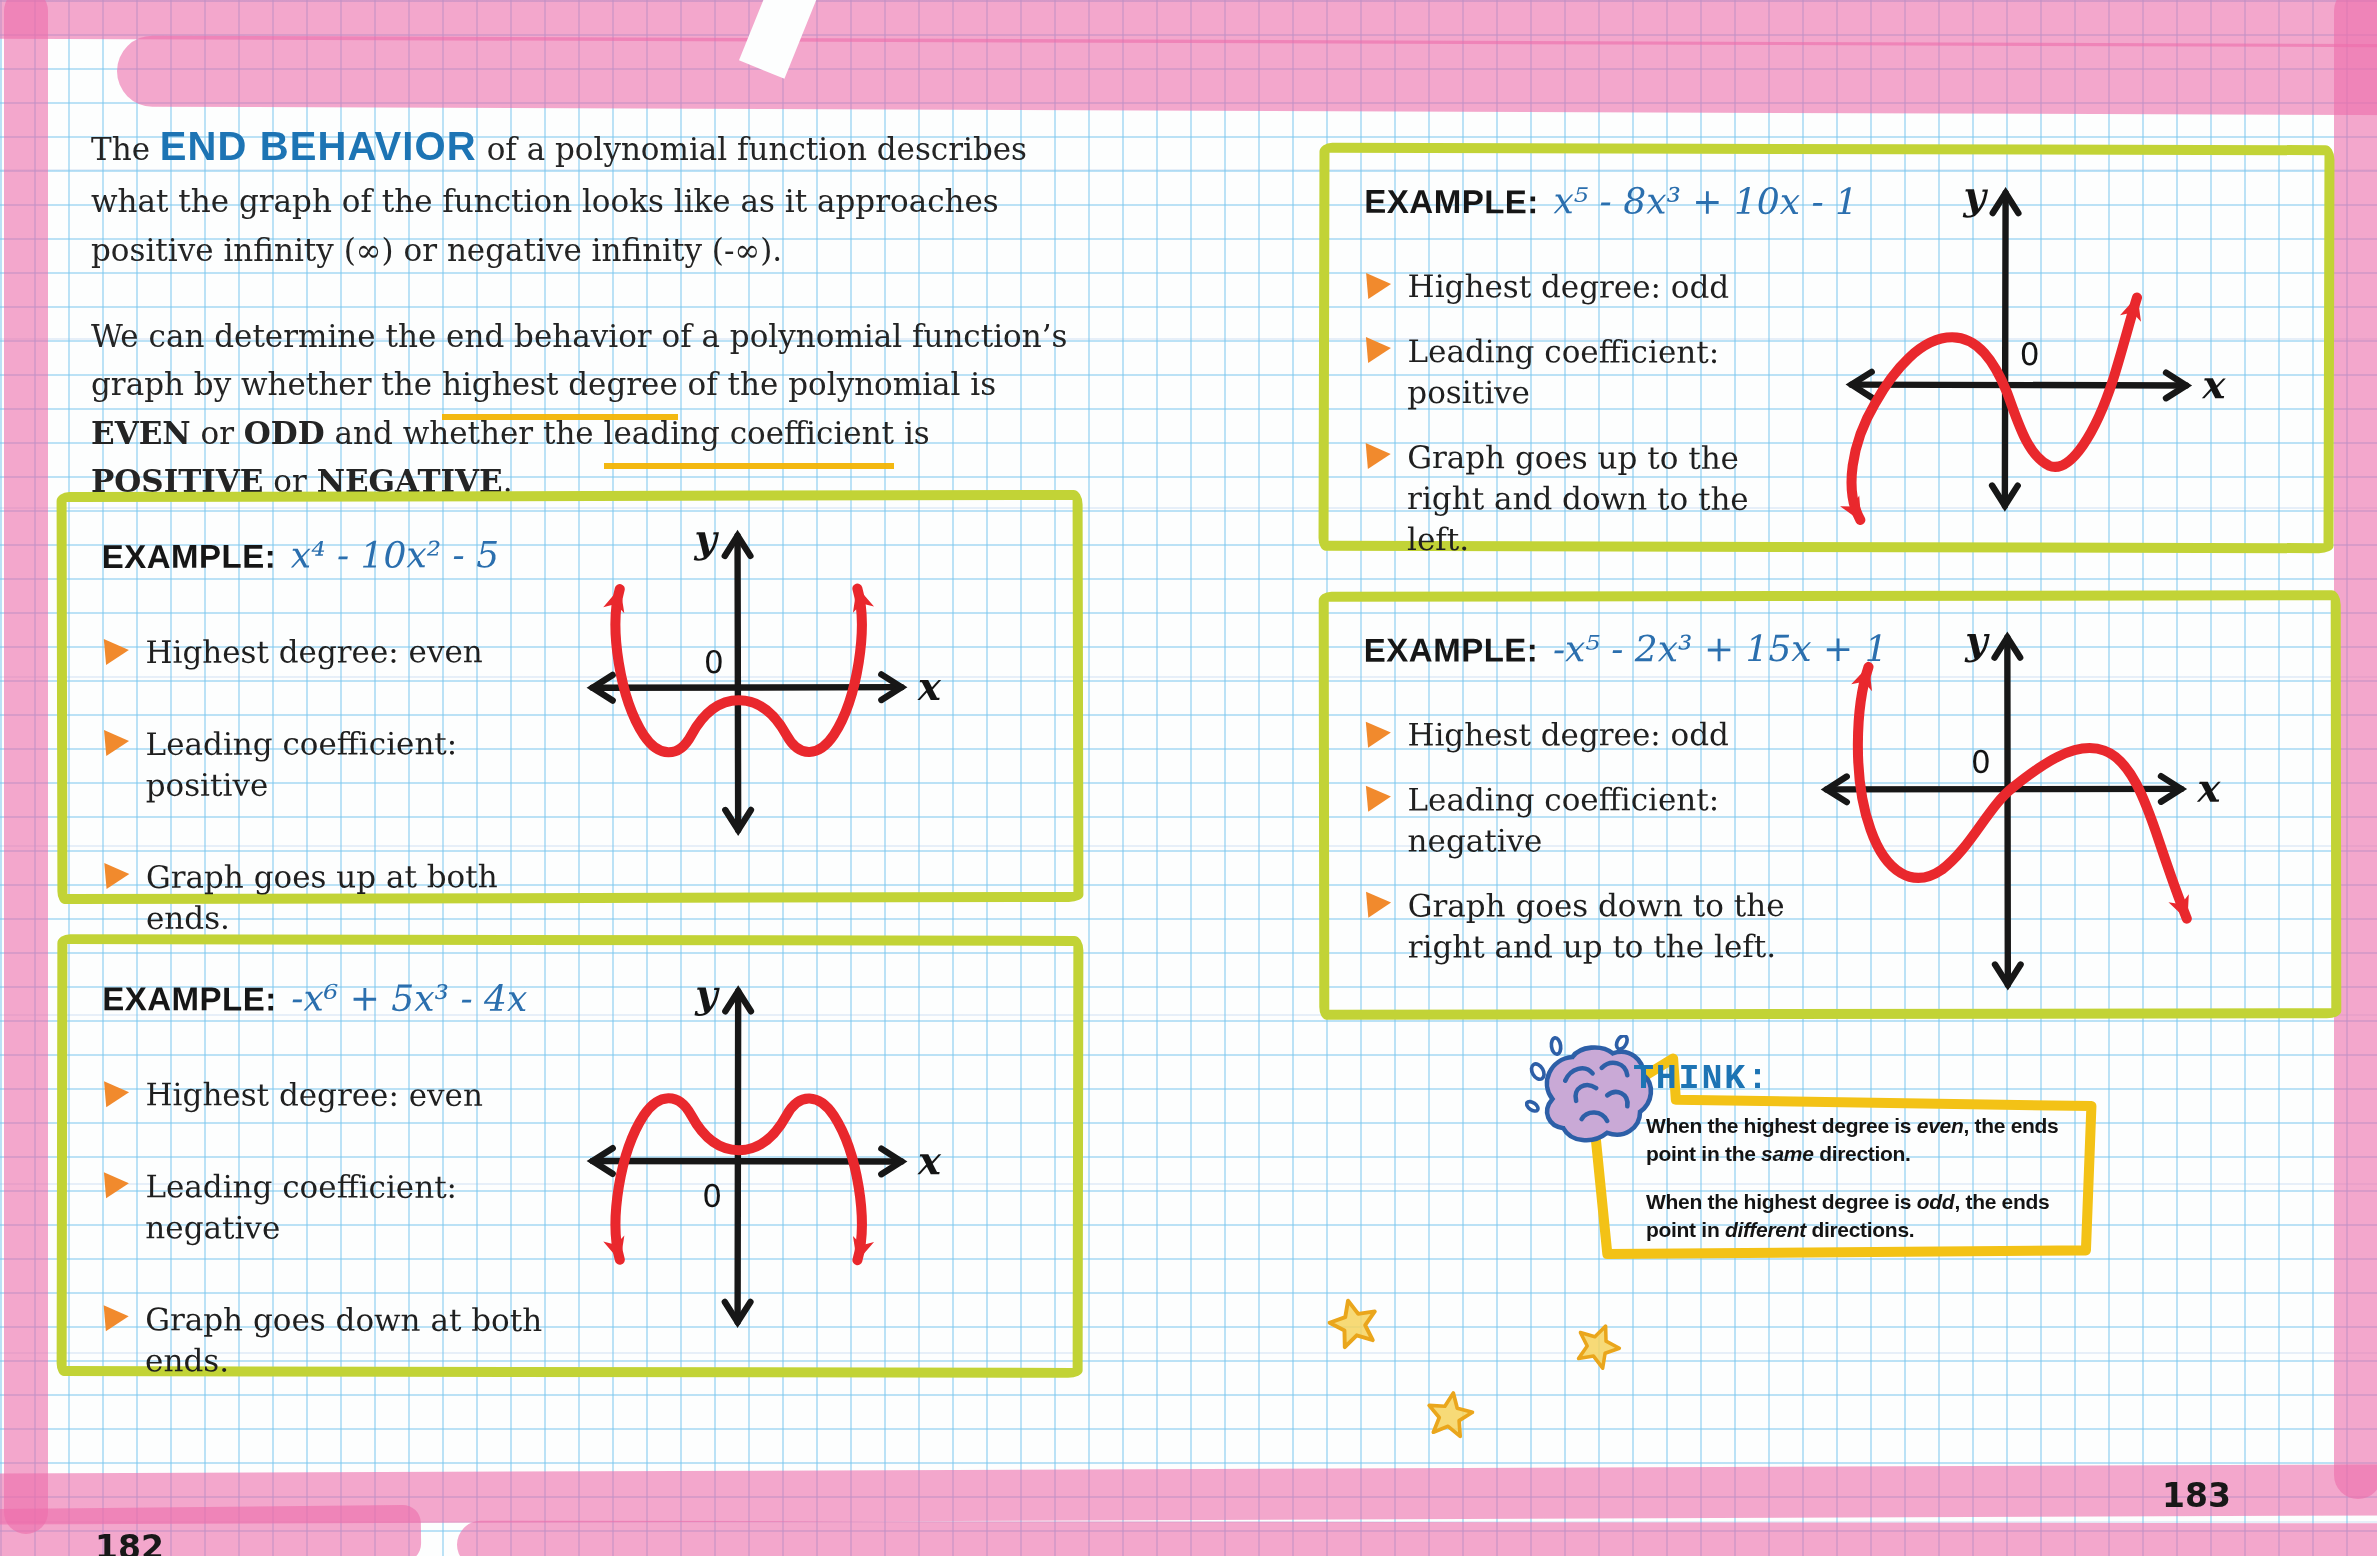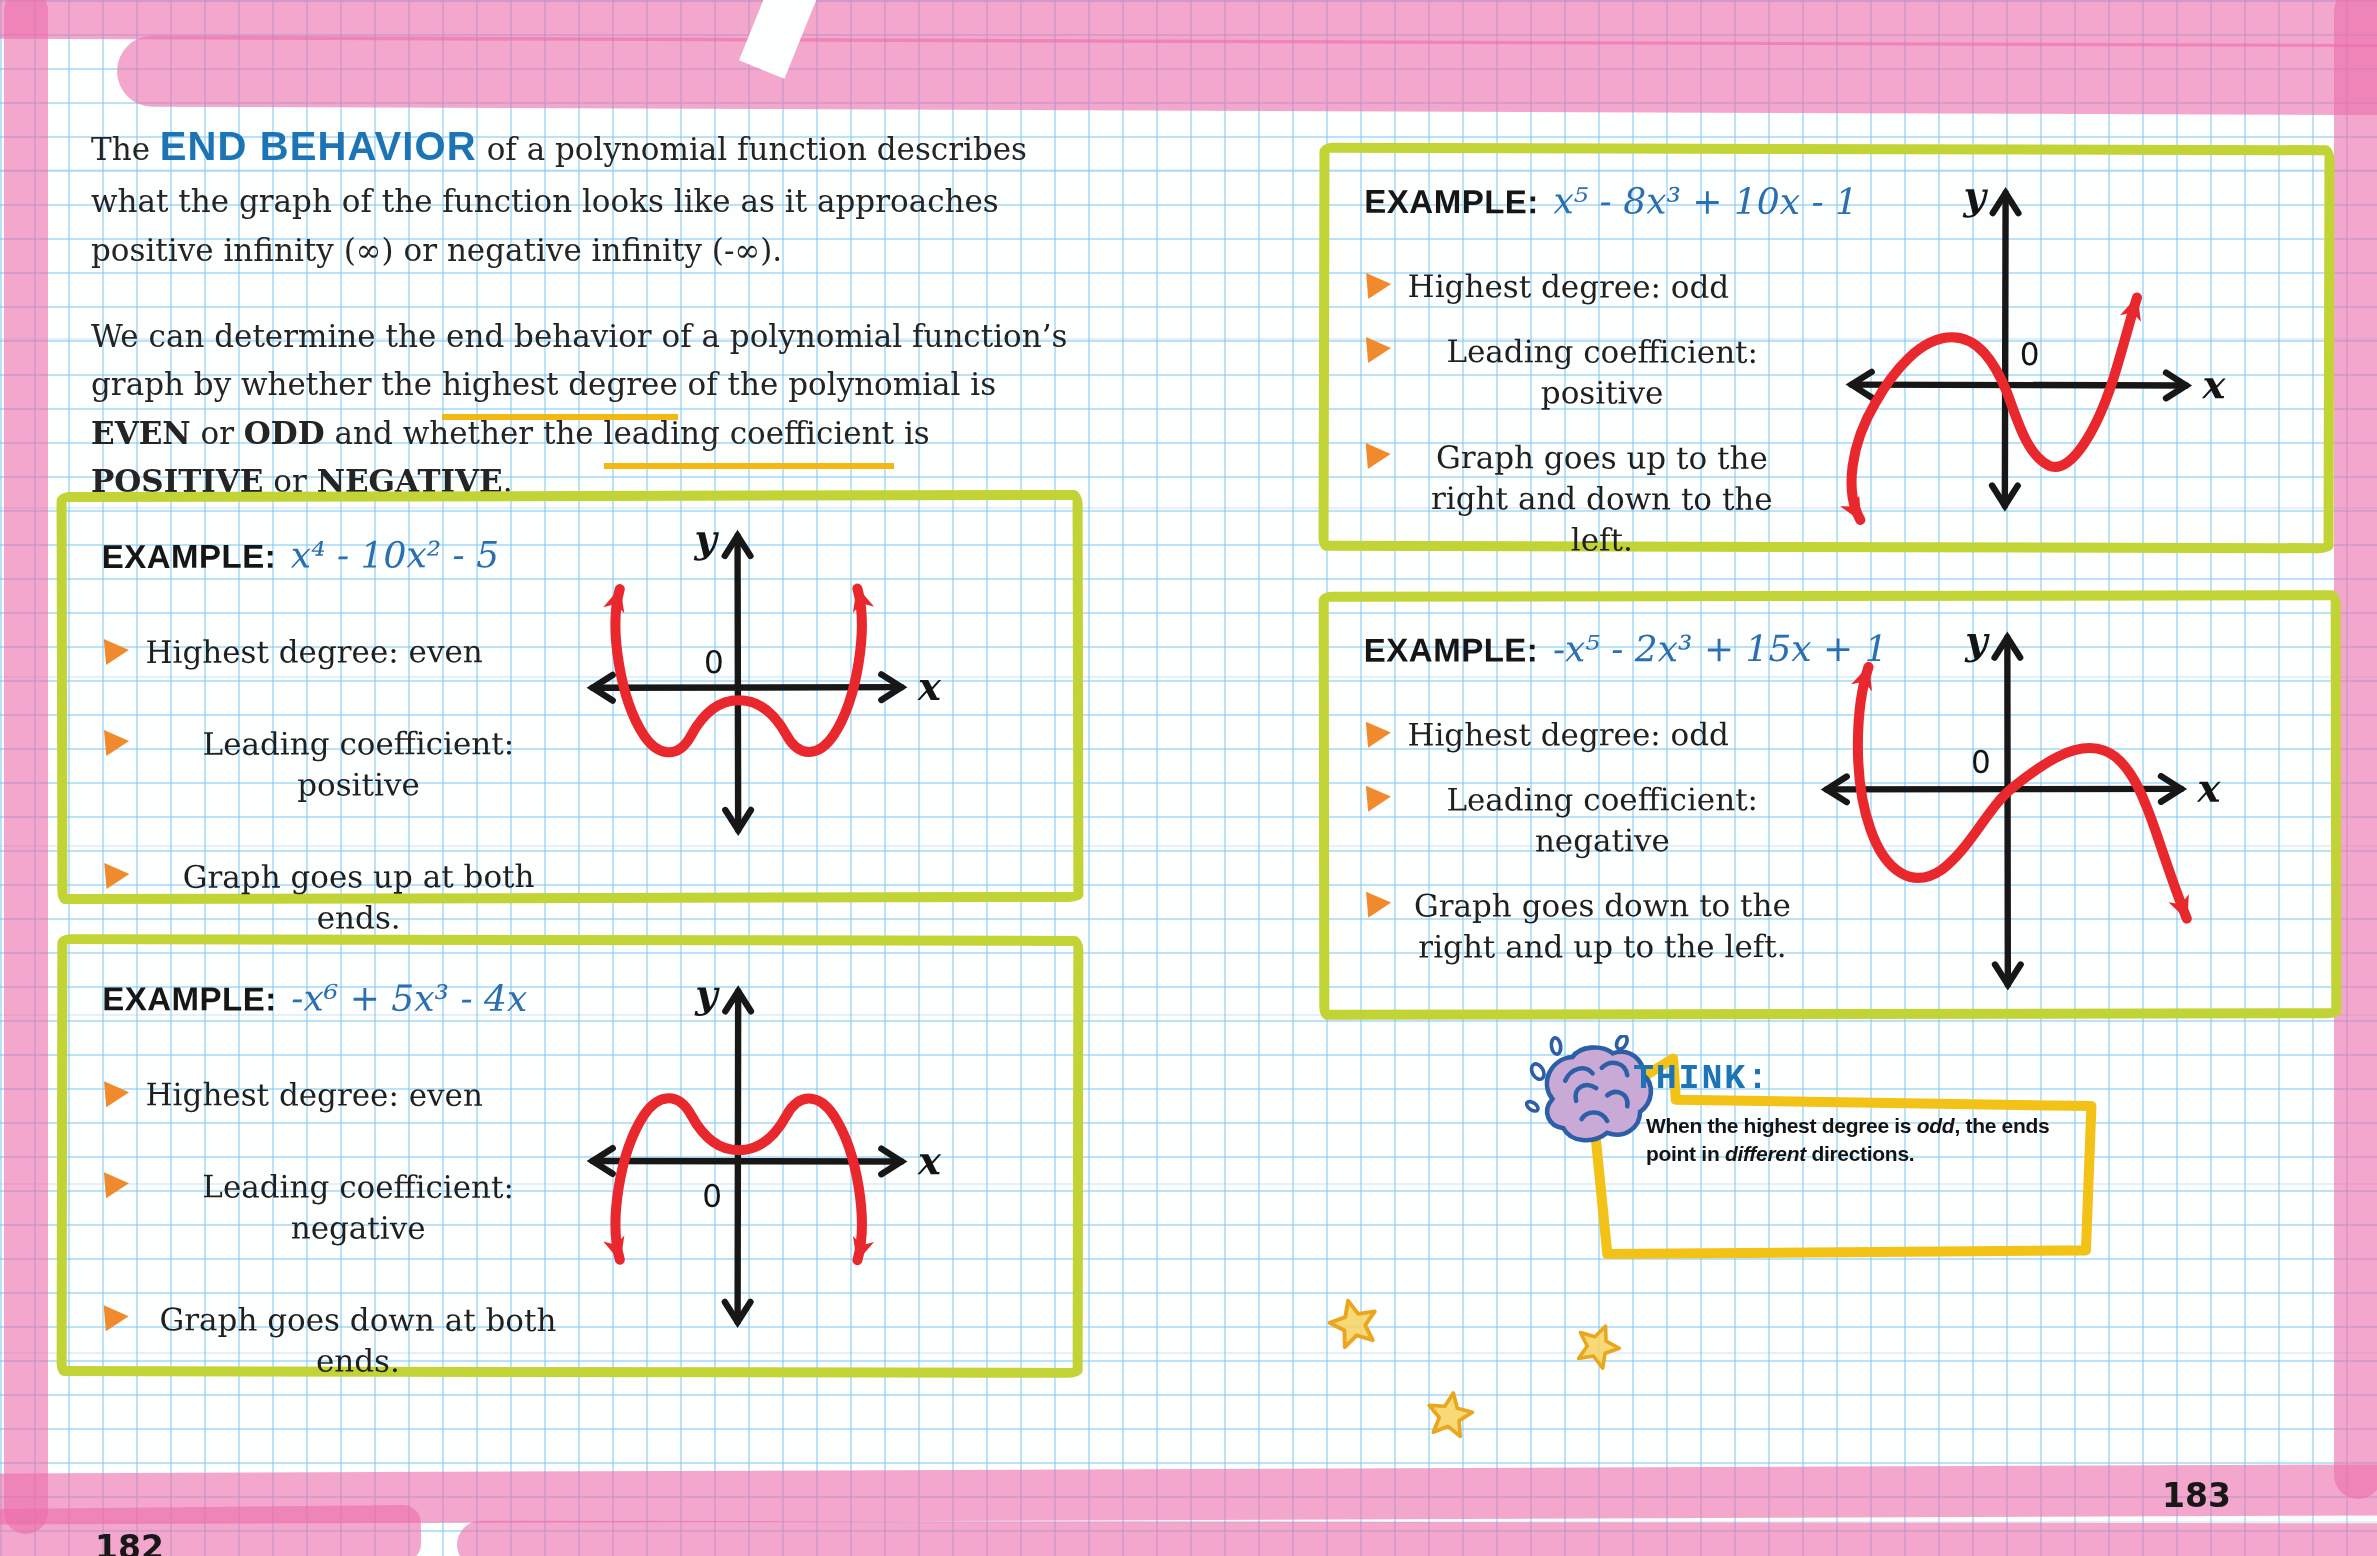--- a/index.html
+++ b/index.html
@@ -27,21 +27,21 @@
   #box3{left:1319px;top:144px;width:995px;height:388px;transform:rotate(.14deg);}
   #box4{left:1319px;top:591px;width:1002px;height:408px;transform:rotate(-.08deg);}
   .ex-head{position:absolute;left:35px;top:33px;display:flex;align-items:baseline;gap:14.6px;white-space:nowrap;}
   #box3 .ex-head,#box4 .ex-head{top:27.4px;}
   .ex-label{font-family:"Liberation Sans",sans-serif;font-weight:bold;font-size:33px;color:#161616;letter-spacing:0.5px;}
   .eq{font-family:"DejaVu Serif",serif;font-style:italic;font-size:36px;color:#2b6fae;}
   .bullets{position:absolute;left:38px;top:130px;display:flex;flex-direction:column;gap:51px;width:466px;}
   #box3 .bullets,#box4 .bullets{top:113px;gap:24px;width:430px;}
   .brow{display:flex;gap:16.5px;align-items:flex-start;}
   .tri{flex:0 0 auto;width:0;height:0;border-left:24px solid #f18a2d;border-top:13.7px solid transparent;border-bottom:13.7px solid transparent;margin-top:5.5px;transform:rotate(-5deg);}
-  .btxt{font-size:31px;color:#1f1f1f;line-height:1.32;text-align:center;}
+  .btxt{font-size:31px;color:#1f1f1f;line-height:1.32;}
   .gsvg{position:absolute;}
   .ax{stroke:#171717;stroke-width:7;stroke-linecap:round;fill:none;}
   .curve{stroke:#e9282d;stroke-width:11;stroke-linecap:round;fill:none;}
   .ax-lab{font-family:"DejaVu Serif",serif;font-style:italic;font-weight:bold;font-size:42px;fill:#141414;}
   .origin{font-family:"DejaVu Sans",sans-serif;font-size:34px;fill:#141414;}
   
   .think-label{position:absolute;left:1633px;top:1059px;font-family:Liberation Mono, monospace;font-weight:bold;font-size:35px;letter-spacing:1.8px;color:#1d74b4;}
   .think-text{position:absolute;left:1646px;top:1112px;width:448px;font-family:"Liberation Sans",sans-serif;font-weight:bold;font-size:21px;letter-spacing:-0.3px;color:#141414;line-height:28px;}
   .think-text .sent + .sent{margin-top:20px;}
   .star{position:absolute;}
@@ -227,20 +227,24 @@
     <path d="M90 66 C100 58, 114 64, 112 78" fill="none" stroke="#2d5fa7" stroke-width="5" stroke-linecap="round"></path>
     <path d="M62 92 C68 82, 84 82, 90 94" fill="none" stroke="#2d5fa7" stroke-width="5" stroke-linecap="round"></path>
     <ellipse cx="14" cy="40" rx="6" ry="9" transform="rotate(-30 14 40)" fill="#ffffff" stroke="#2d5fa7" stroke-width="4"></ellipse>
     <ellipse cx="34" cy="12" rx="5" ry="9" transform="rotate(-8 34 12)" fill="#ffffff" stroke="#2d5fa7" stroke-width="4"></ellipse>
     <ellipse cx="106" cy="8" rx="5" ry="8" transform="rotate(28 106 8)" fill="#ffffff" stroke="#2d5fa7" stroke-width="4"></ellipse>
     <ellipse cx="8" cy="78" rx="4" ry="7" transform="rotate(-55 8 78)" fill="#ffffff" stroke="#2d5fa7" stroke-width="4"></ellipse>
   </svg>
   <div class="think-label">THINK:</div>
   <div class="think-text">
     <div class="sent">
+      <div><span class="seg-plain">When the highest degree is </span><span class="seg-i">even</span><span class="seg-plain">, the ends</span></div>
+      <div><span class="seg-plain">point in the </span><span class="seg-i">same</span><span class="seg-plain"> direction.</span></div>
+    </div>
+    <div class="sent">
       <div><span class="seg-plain">When the highest degree is </span><span class="seg-i">odd</span><span class="seg-plain">, the ends</span></div>
       <div><span class="seg-plain">point in </span><span class="seg-i">different</span><span class="seg-plain"> directions.</span></div>
     </div>
   </div>
 
   <svg class="star" style="left:1328px;top:1297px;transform:rotate(-14deg);" width="51" height="51" viewBox="0 0 52 52">
     <path d="M26 3 L32.8 18.6 L49.8 20.3 L36.9 31.6 L40.7 48.3 L26 39.5 L11.3 48.3 L15.1 31.6 L2.2 20.3 L19.2 18.6 Z" fill="rgba(246,211,95,.85)" stroke="#eaa61c" stroke-width="4" stroke-linejoin="round"></path>
   </svg>
   <svg class="star" style="left:1426px;top:1390px;transform:rotate(9deg);" width="48" height="48" viewBox="0 0 52 52">
     <path d="M26 3 L32.8 18.6 L49.8 20.3 L36.9 31.6 L40.7 48.3 L26 39.5 L11.3 48.3 L15.1 31.6 L2.2 20.3 L19.2 18.6 Z" fill="rgba(246,211,95,.85)" stroke="#eaa61c" stroke-width="4" stroke-linejoin="round"></path>

